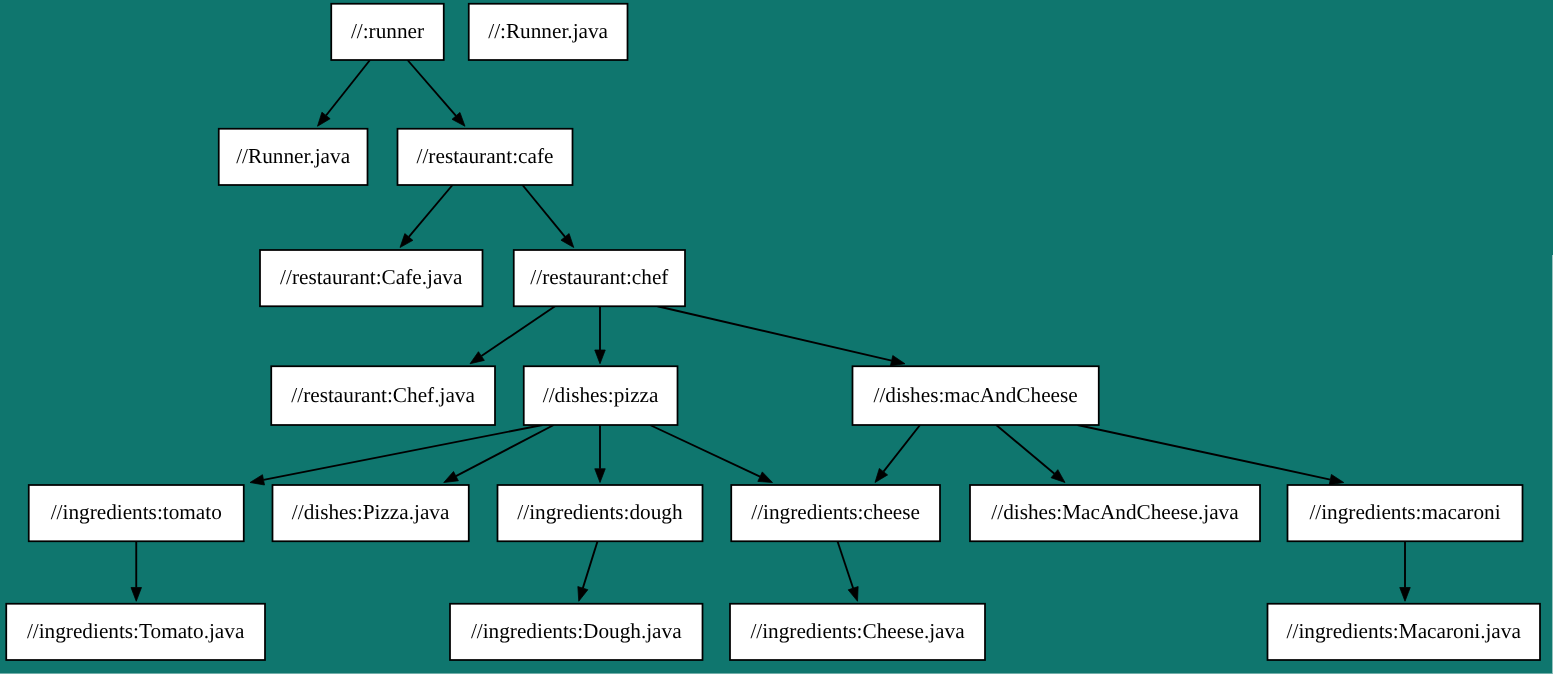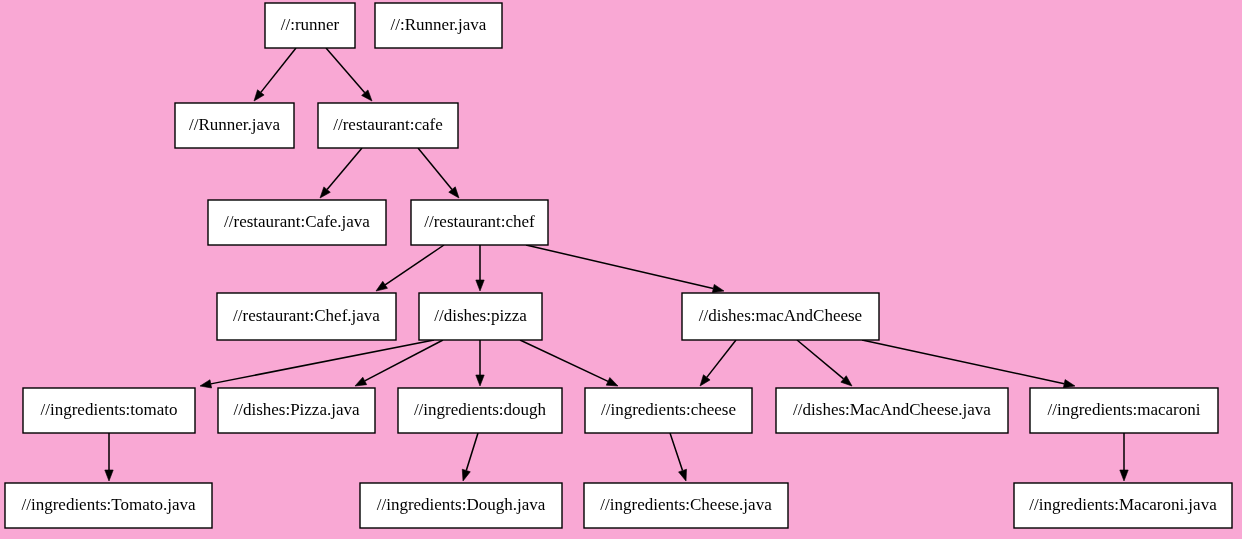--- a/index.html
+++ b/index.html
@@ -4,21 +4,21 @@
 <style>
   html, body {
     margin: 0;
     padding: 0;
     background: #ffffff;
   }
   #graph-root {
     position: relative;
     width: 1242px;
     height: 539px;
-    background: #f9a8d4;
+    background: #0f766e;
     font-family: "Liberation Serif", "DejaVu Serif", serif;
     overflow: hidden;
   }
   svg#graph-canvas {
     position: absolute;
     left: 0;
     top: 0;
     width: 1242px;
     height: 539px;
     display: block;

